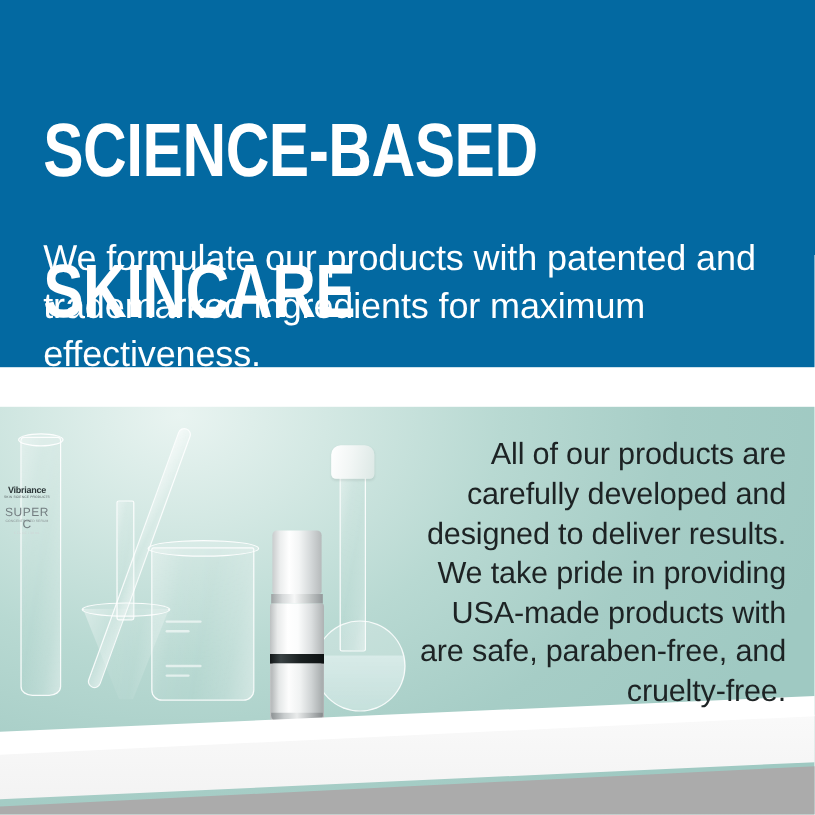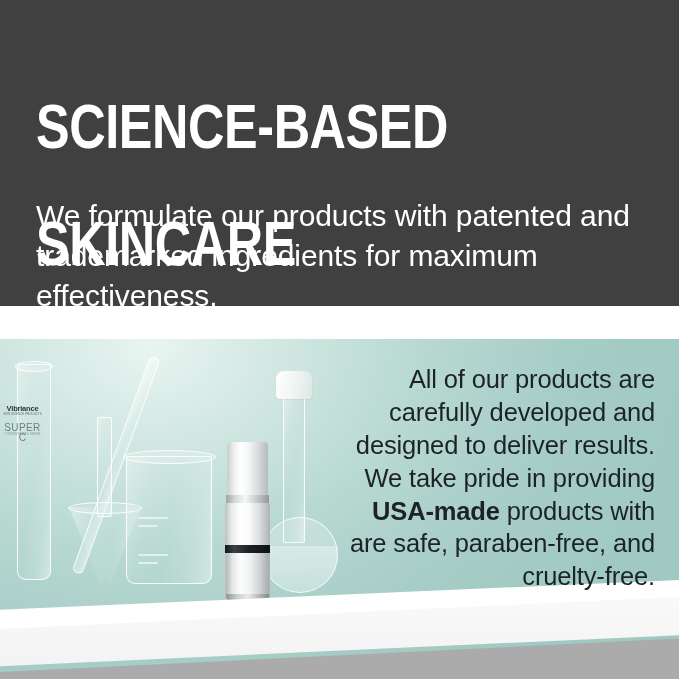--- a/index.html
+++ b/index.html
@@ -18,21 +18,21 @@
     background: #ffffff;
   }
 
   
   .pink-panel {
     position: absolute;
     left: 0;
     top: 0;
     width: 679px;
     height: 306px;
-    background: #404040;
+    background: #0369a1;
     overflow: hidden;
   }
   .headline {
     position: absolute;
     left: 36px;
     top: 38px;
     width: 600px;
     color: #ffffff;
     font-family: "Liberation Sans Narrow", "Liberation Sans", sans-serif;
     font-weight: bold;
@@ -388,21 +388,21 @@
     right: 24px;
     top: 24px;
     width: 306px;
     text-align: right;
     color: #1d2324;
     font-size: 25.5px;
     line-height: 1.29;
     letter-spacing: -0.15px;
   }
   .body-copy b {
-    font-weight: bold;
+    font-weight: normal;
   }
 </style>
 </head>
 <body>
 
 <div class="canvas">
 
   <div class="pink-panel">
     <div class="headline">
       <span class="headline-line">SCIENCE-BASED</span>

